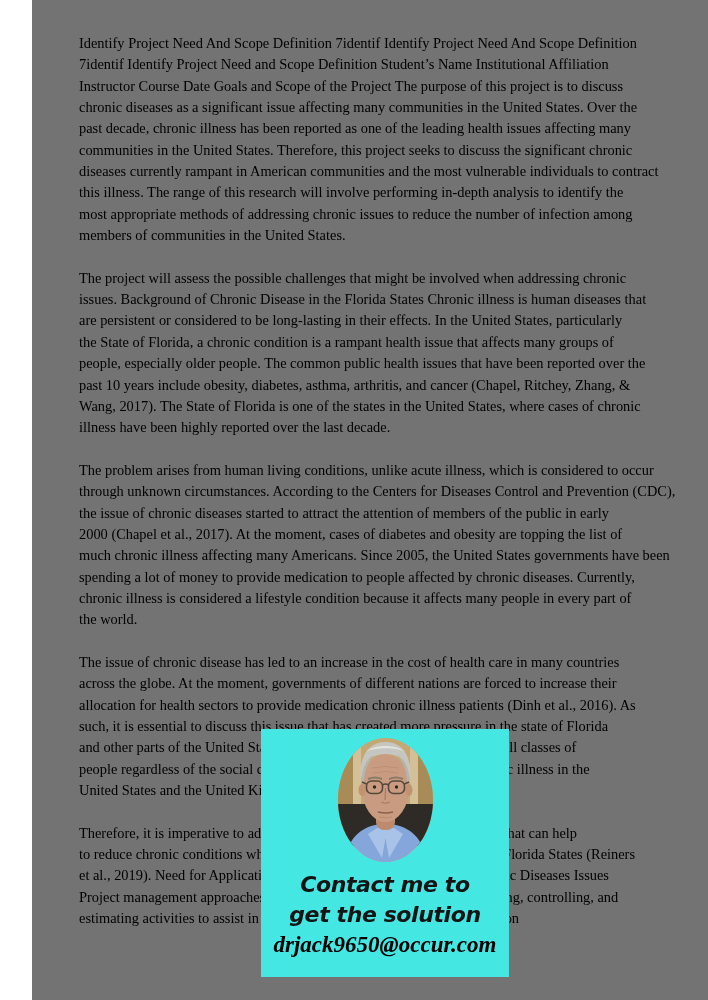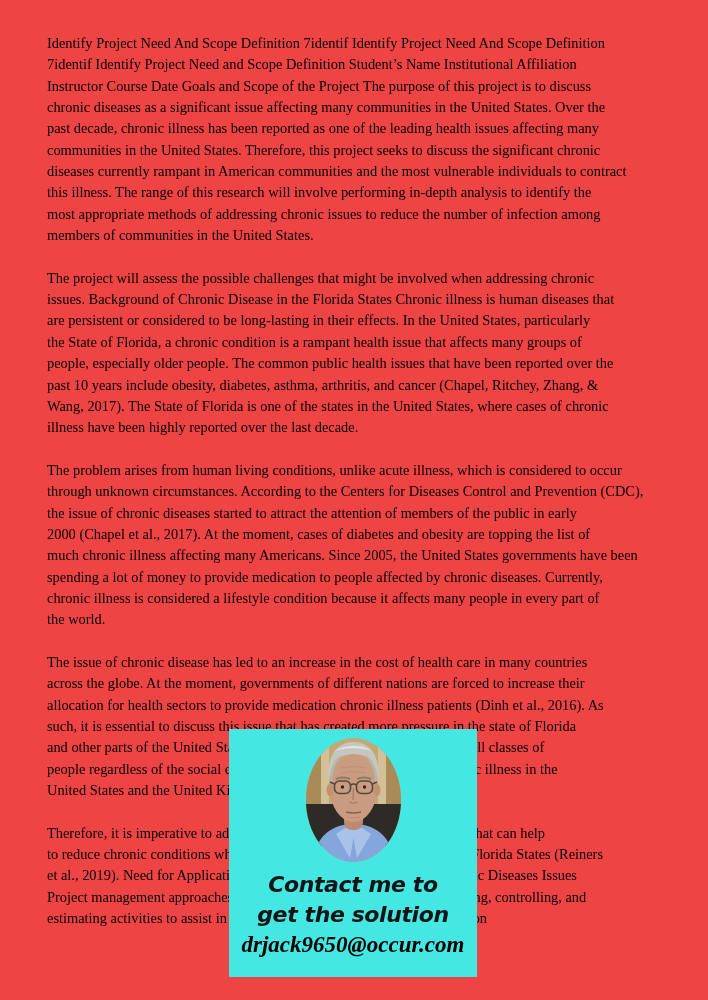--- a/index.html
+++ b/index.html
@@ -3,21 +3,21 @@
 <meta charset="utf-8">
 <style>
   html,body{margin:0;padding:0;}
   body{
     width:708px;height:1000px;
     background:#ffffff;
     position:relative;
     font-family:"Liberation Serif", serif;
     overflow:hidden;
   }
-  .page{position:absolute;inset:0;background:#ef4444;}
+  .page{position:absolute;inset:0;background:#737373;margin-left:32px;}
   .doc{
     position:absolute;
     left:47px;top:33px;
     color:#000000;
     font-size:14.4px;
     line-height:21.35px;
     white-space:pre;
   }
   .doc p{margin:0 0 21.35px 0;white-space:pre;}
   .doc p:last-child{margin-bottom:0;}

